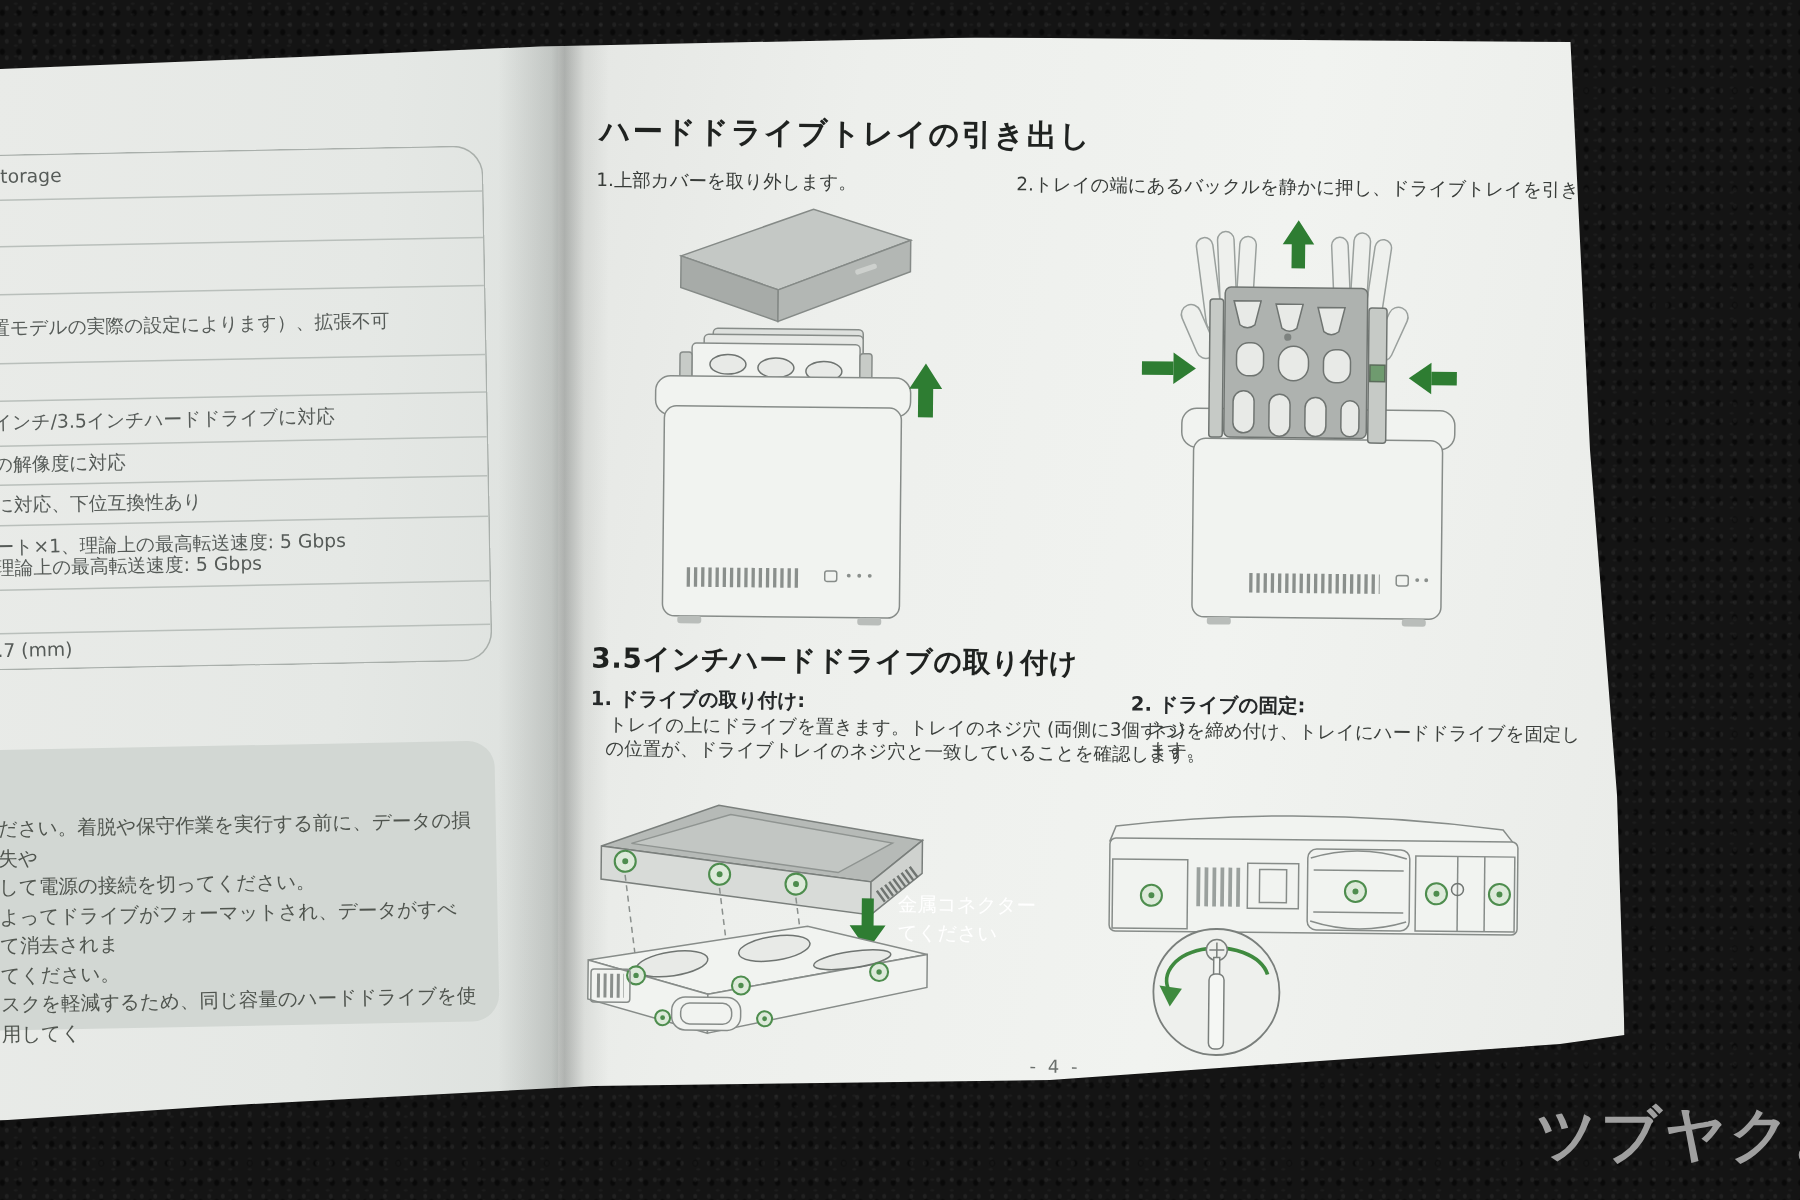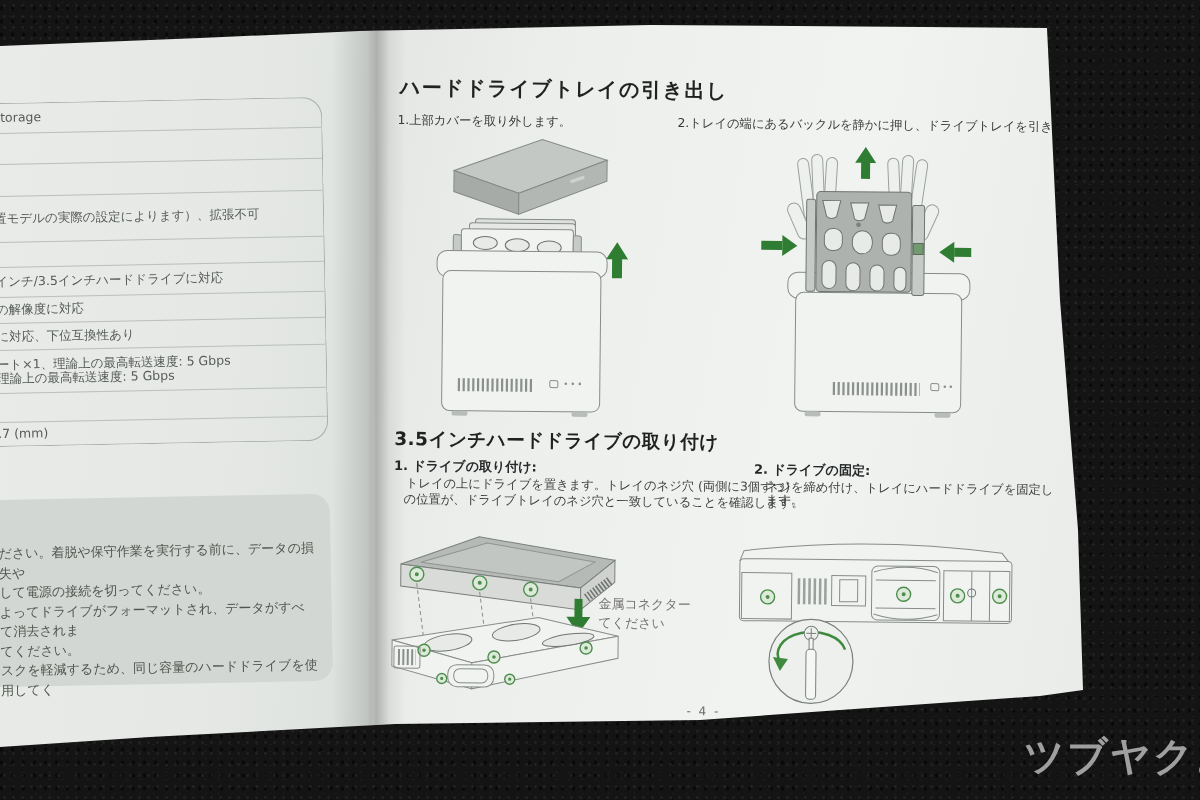--- a/index.html
+++ b/index.html
@@ -40,21 +40,21 @@
   
   .notice-box{position:absolute;left:-24px;top:500px;width:352px;height:187px;
     background:#d2d7d3;border-radius:0 18px 18px 0;box-sizing:border-box;
     padding:44px 14px 0 20px;color:#50554f;font-size:13px;line-height:19.5px;}
 
   
   .sec-title{position:absolute;font-weight:700;color:#1f2220;font-size:20px;letter-spacing:1.5px;white-space:nowrap;}
   .step-text{position:absolute;font-size:12.3px;color:#383c39;white-space:nowrap;}
   .step-label{position:absolute;font-size:13px;font-weight:700;color:#26292­7;color:#26292a;white-space:nowrap;}
   .step-body{position:absolute;font-size:12.3px;color:#3c403d;white-space:nowrap;}
-  .annotation{position:absolute;font-size:13px;color:#737373;line-height:19px;white-space:nowrap;}
+  .annotation{position:absolute;font-size:13px;color:#ffffff;line-height:19px;white-space:nowrap;}
   .page-number{position:absolute;left:660px;top:701px;width:100px;text-align:center;
     font-size:12px;color:#6a6f6c;letter-spacing:2px;}
   .watermark{position:absolute;left:1024px;top:729px;font-size:40px;font-weight:800;
     color:#9f9f9f;letter-spacing:2px;white-space:nowrap;}
 
   .illus{position:absolute;}
   .outline{fill:#f1f3f0;stroke:#878c89;stroke-width:1;}
   .outline-thin{fill:none;stroke:#878c89;stroke-width:1;}
   .hole{fill:#e8eae7;stroke:#6f7471;stroke-width:1;}
   .hand{fill:#eef0ed;stroke:#9aa09d;stroke-width:1;}

